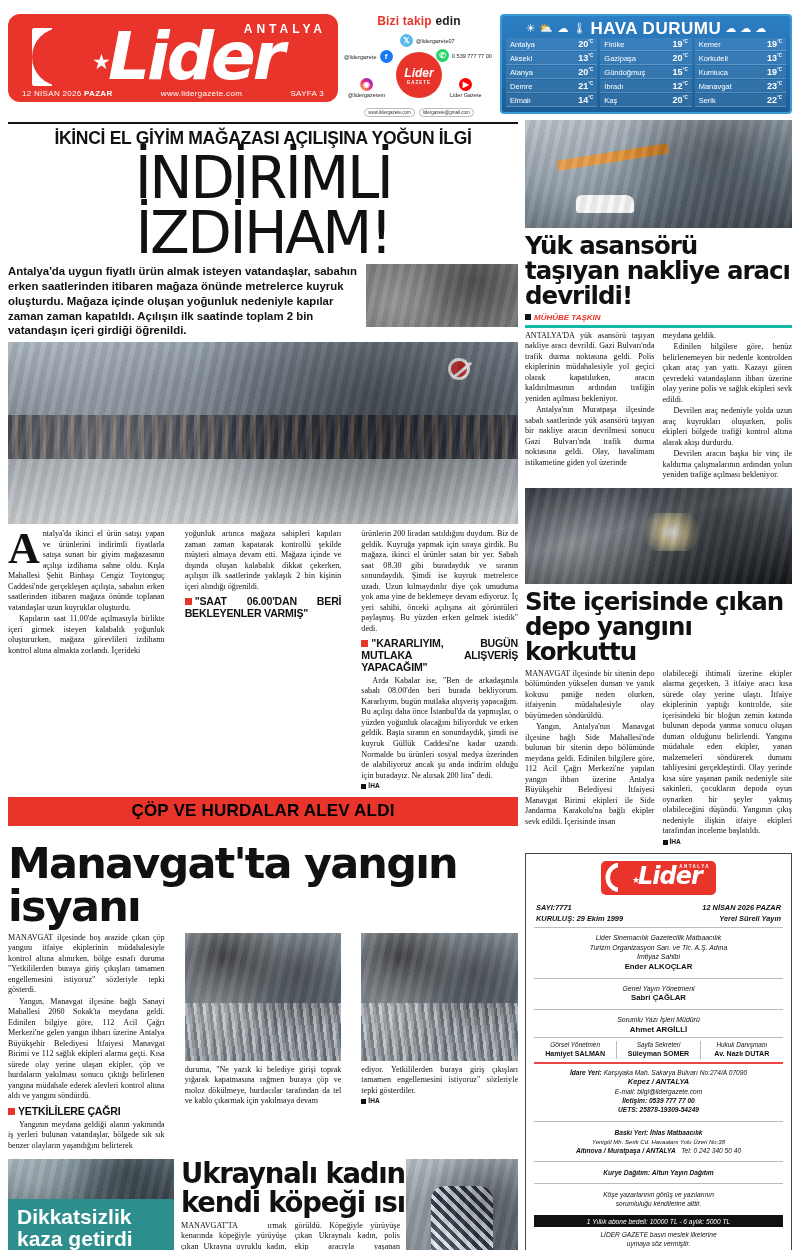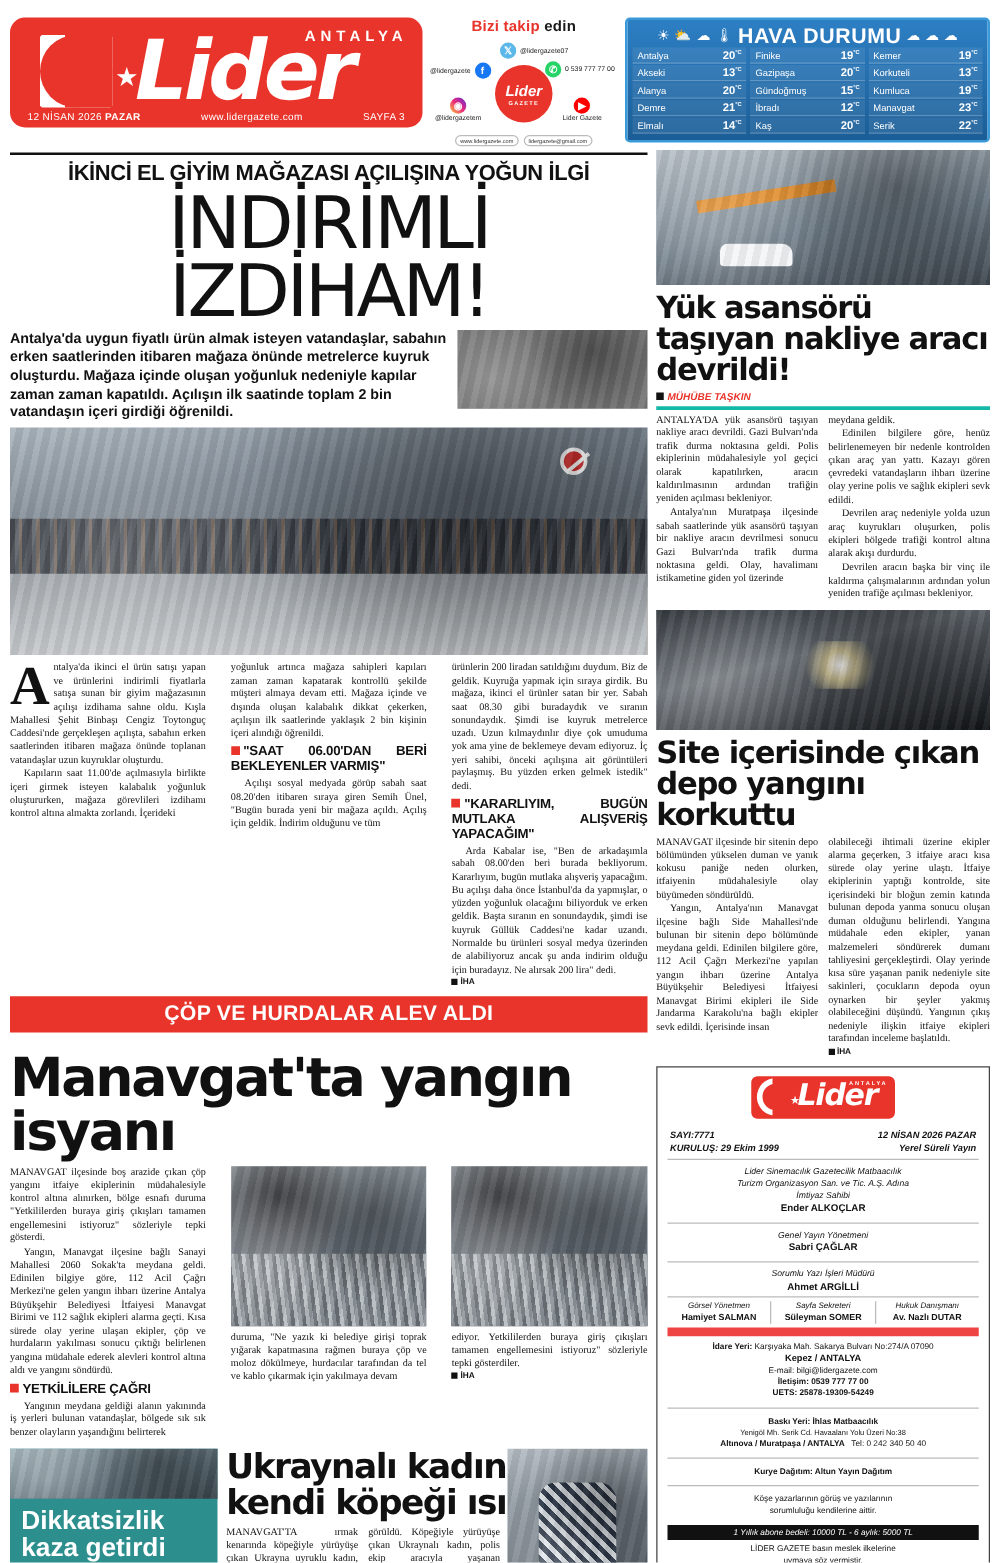--- a/index.html
+++ b/index.html
@@ -152,21 +152,21 @@
   .subhead {
     font-family:"Liberation Sans", sans-serif; font-weight:bold; font-size:10.6px;
     line-height:1.12; margin:4px 0 2px; letter-spacing:-.2px;
   }
   .subhead .sq { display:inline-block; width:7px; height:7px; background:#e8342a; margin-right:3px; }
   .iha { font-family:"Liberation Sans", sans-serif; font-size:6.6px; font-weight:bold; }
   .iha .sq { display:inline-block; width:5px; height:5px; background:#111; margin-right:2px; vertical-align:middle;}
 
   
   .redband {
-    background:#e8342a; color:#ffffff; text-align:center;
+    background:#e8342a; color:#000000; text-align:center;
     font-family:"Liberation Sans", sans-serif; font-weight:bold;
     font-size:17px; letter-spacing:.2px; padding:4px 0 5px; margin-top:6px;
   }
   .headline-big {
     font-family:"DejaVu Sans", sans-serif; font-weight:bold; font-size:43px;
     letter-spacing:-1.8px; line-height:1.0; margin:16px 0 5px;
   }
   .fire-photo {
     width:100%; height:96px; margin:2px 0 4px;
     background:linear-gradient(175deg,#9ea7ad,#6f7880 40%,#59616a 70%,#3f454c);
@@ -264,29 +264,29 @@
     font-style:italic; letter-spacing:-1px; font-family:"DejaVu Sans", sans-serif;
   }
   .imprint-logo .a { position:absolute; right:6px; top:3px; color:#fff; font-size:4.5px; letter-spacing:1.5px; font-weight:bold; }
   .imp-row {
     display:flex; justify-content:space-between; font-size:7.4px; font-style:italic;
     font-weight:bold; padding:1px 2px;
   }
   .imp-sep { border-top:1px solid #bbb; margin:3px 0; }
   .imp-blk { font-size:6.9px; font-style:italic; line-height:1.38; padding:2px 0; }
   .imp-blk b { font-size:7.8px; font-style:normal; }
-  .imp-3 { display:flex; border-top:1px solid #bbb; border-bottom:7px solid #ef4444; padding:3px 0; }
+  .imp-3 { display:flex; border-top:1px solid #bbb; border-bottom:2px solid #ef4444; padding:3px 0; }
   .imp-3 > div { flex:1; font-size:6.4px; font-style:italic; line-height:1.3; }
   .imp-3 > div + div { border-left:1px solid #bbb; }
   .imp-3 b { display:block; font-size:7.1px; font-style:normal; }
   .imp-black {
     background:#111; color:#fff; font-size:6.6px; font-style:italic;
     padding:2.5px 0; margin:4px 0 3px;
   }
-  .imp-sm { font-size:6.6px; line-height:1.38;text-align:center; }
+  .imp-sm { font-size:6.6px; font-style:italic; line-height:1.38;text-align:center; }
 </style>
 </head>
 <body>
 
 <div class="page">
 
   <div class="masthead">
 
     <div class="logo-box">
       <div class="logo-crescent"></div>
@@ -433,21 +433,20 @@
           <div class="sign"></div>
         </div>
         <div class="cols3">
           <div class="col">
             <p class="dropcap nodent">Antalya'da ikinci el ürün satışı yapan ve ürünlerini indirimli fiyatlarla satışa sunan bir giyim mağazasının açılışı izdihama sahne oldu. Kışla Mahallesi Şehit Binbaşı Cengiz Toytonguç Caddesi'nde gerçekleşen açılışta, sabahın erken saatlerinden itibaren mağaza önünde toplanan vatandaşlar uzun kuyruklar oluşturdu.</p>
             <p>Kapıların saat 11.00'de açılmasıyla birlikte içeri girmek isteyen kalabalık yoğunluk oluştururken, mağaza görevlileri izdihamı kontrol altına almakta zorlandı. İçerideki</p>
           </div>
           <div class="col">
             <p class="nodent">yoğunluk artınca mağaza sahipleri kapıları zaman zaman kapatarak kontrollü şekilde müşteri almaya devam etti. Mağaza içinde ve dışında oluşan kalabalık dikkat çekerken, açılışın ilk saatlerinde yaklaşık 2 bin kişinin içeri alındığı öğrenildi.</p>
             <div class="subhead"><span class="sq"></span><span>"SAAT 06.00'DAN BERİ BEKLEYENLER VARMIŞ"</span></div>
-            <p>Açılışı sosyal medyada görüp sabah saat 08.20'den itibaren sıraya giren Semih Ünel, "Bugün burada yeni bir mağaza açıldı. Açılış için geldik. İndirim olduğunu ve tüm</p>
           </div>
           <div class="col">
             <p class="nodent">ürünlerin 200 liradan satıldığını duydum. Biz de geldik. Kuyruğa yapmak için sıraya girdik. Bu mağaza, ikinci el ürünler satan bir yer. Sabah saat 08.30 gibi buradaydık ve sıranın sonundaydık. Şimdi ise kuyruk metrelerce uzadı. Uzun kılmaydınlır diye çok umuduma yok ama yine de beklemeye devam ediyoruz. İç yeri sahibi, önceki açılışına ait görüntüleri paylaşmış. Bu yüzden erken gelmek istedik" dedi.</p>
             <div class="subhead"><span class="sq"></span><span>"KARARLIYIM, BUGÜN MUTLAKA ALIŞVERİŞ YAPACAĞIM"</span></div>
             <p>Arda Kabalar ise, "Ben de arkadaşımla sabah 08.00'den beri burada bekliyorum. Kararlıyım, bugün mutlaka alışveriş yapacağım. Bu açılışı daha önce İstanbul'da da yapmışlar, o yüzden yoğunluk olacağını biliyorduk ve erken geldik. Başta sıranın en sonundaydık, şimdi ise kuyruk Güllük Caddesi'ne kadar uzandı. Normalde bu ürünleri sosyal medya üzerinden de alabiliyoruz ancak şu anda indirim olduğu için buradayız. Ne alırsak 200 lira" dedi.</p>
             <div class="iha"><span class="sq"></span><span>İHA</span></div>
           </div>
         </div>
       </div>
 

